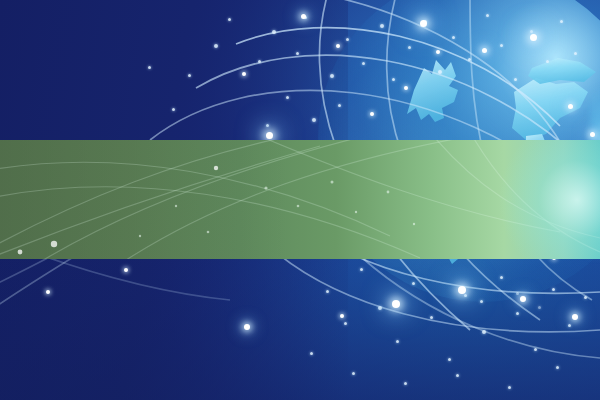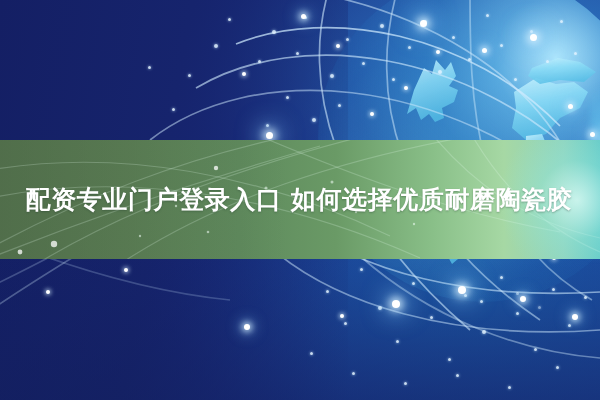--- a/index.html
+++ b/index.html
@@ -339,16 +339,15 @@
           <circle cx="54" cy="104" r="3.2"></circle>
           <circle cx="20" cy="112" r="2.4"></circle>
           <circle cx="216" cy="28" r="2.2"></circle>
         </g>
       </svg>
     </div>
     <div class="band-glow-right"></div>
   </div>
 
   <div class="headline">
-    <div class="hl-line hl-line-1">配资专业门户登录入口 如何选择优质耐磨陶瓷胶</div>
   </div>
 
 </div>
 
 </body></html>

